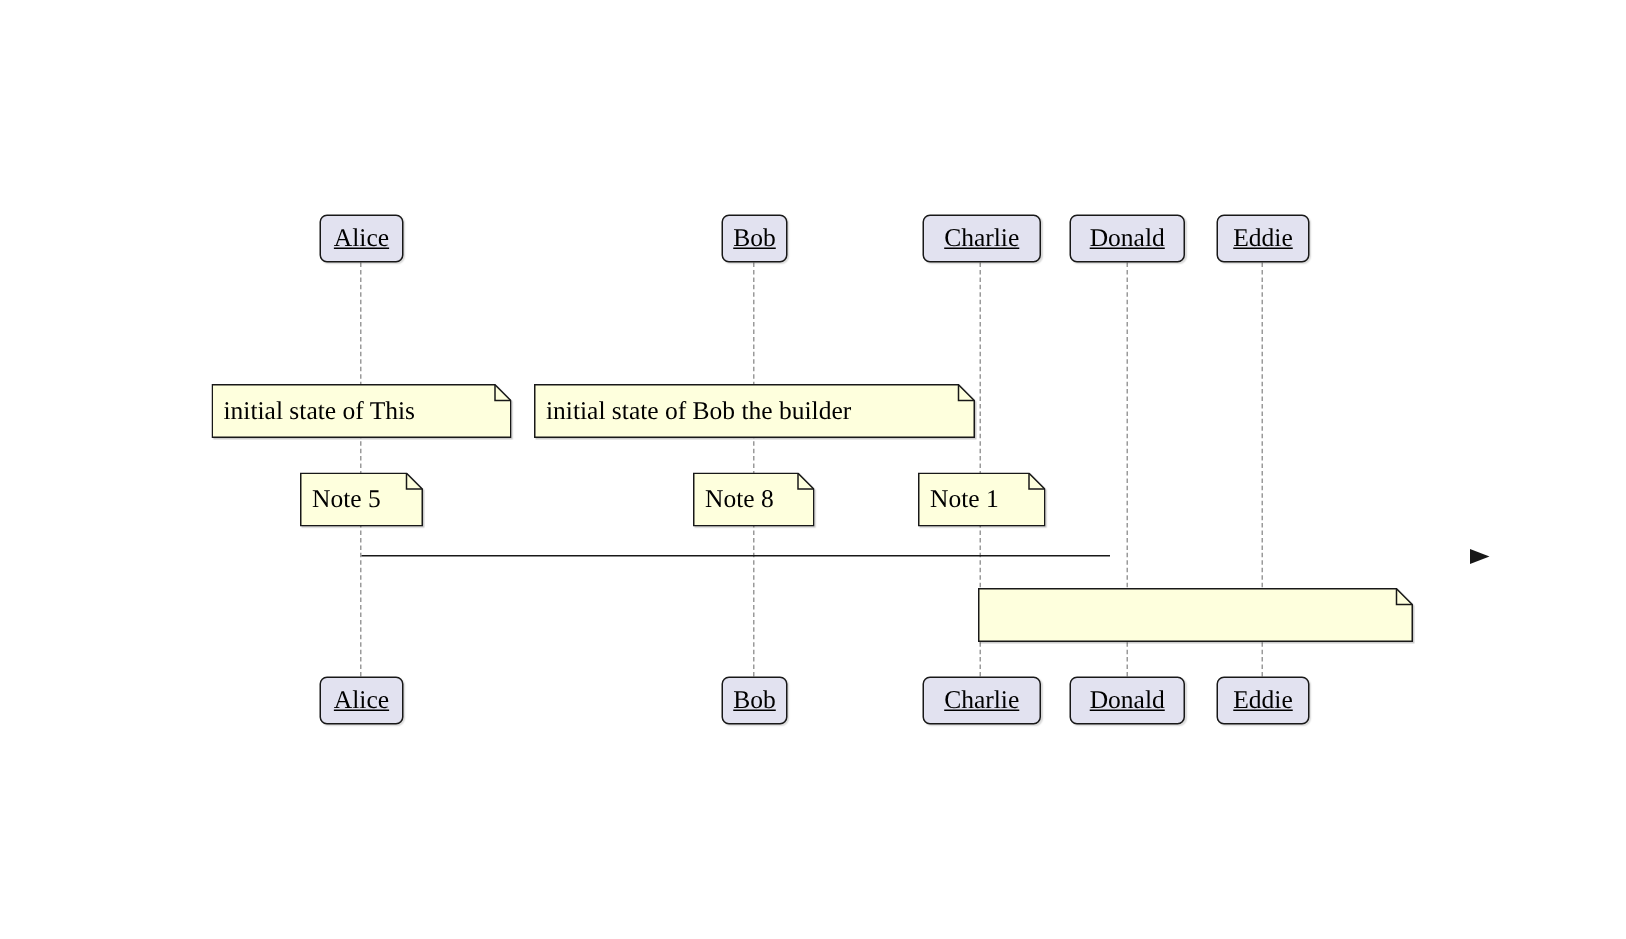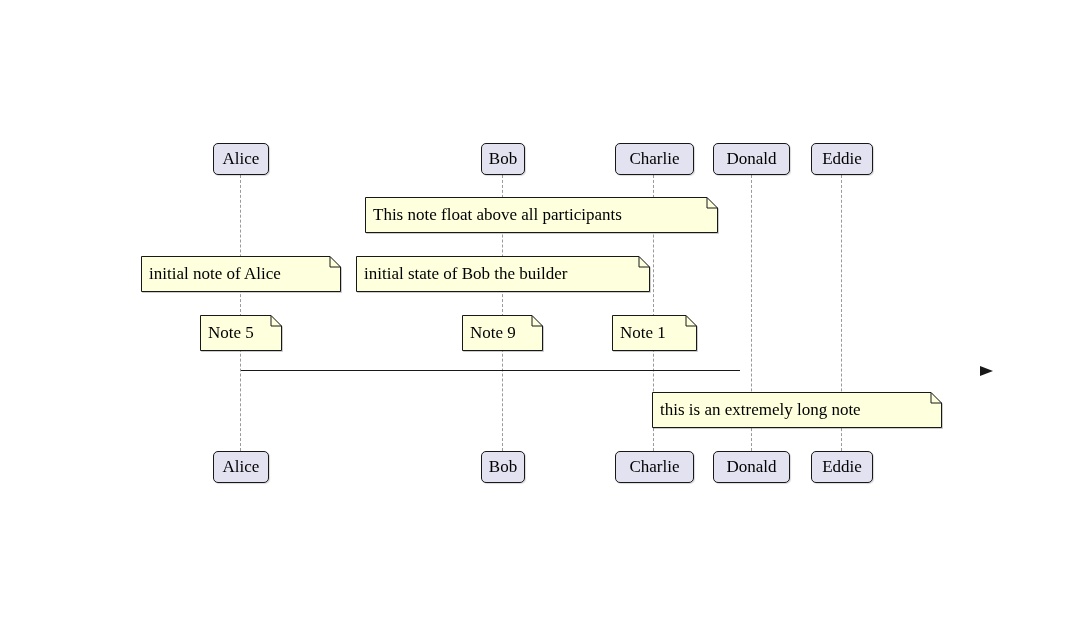--- a/index.html
+++ b/index.html
@@ -24,20 +24,21 @@
     height: 32px;
     background: #E2E2F0;
     border: 1.5px solid #181818;
     border-radius: 5px;
     box-sizing: border-box;
     display: flex;
     align-items: center;
     justify-content: center;
     font-size: 17px;
     box-shadow: 1px 1px 1px rgba(0,0,0,0.15);
+    text-decoration: underline;
   }
   .note {
     position: absolute;
     height: 36px;
     display: flex;
     align-items: center;
     font-size: 17px;
     box-sizing: border-box;
   }
   .note-shape {
@@ -92,68 +93,60 @@
   <div class="participant" style="left:615px; top:143px; width:79px">
     <span>Charlie</span>
   </div>
   <div class="participant" style="left:713px; top:143px; width:77px">
     <span>Donald</span>
   </div>
   <div class="participant" style="left:811px; top:143px; width:62px">
     <span>Eddie</span>
   </div>
 
-  <div class="note" style="left:365px; top:197px; width:353px">
-      <svg width="353" height="36" class="note-shape">
-        <polygon points="0.5,0.5 342,0.5 352.5,11 352.5,35.5 0.5,35.5" fill="#FEFFDD" stroke="#181818" stroke-width="1"></polygon>
-        <polyline points="342,0.5 342,11 352.5,11" fill="none" stroke="#181818" stroke-width="1"></polyline>
-      </svg>
-    <span class="note-text">This note float above all participants</span>
-  </div>
   <div class="note" style="left:141px; top:256px; width:200px">
       <svg width="200" height="36" class="note-shape">
         <polygon points="0.5,0.5 189,0.5 199.5,11 199.5,35.5 0.5,35.5" fill="#FEFFDD" stroke="#181818" stroke-width="1"></polygon>
         <polyline points="189,0.5 189,11 199.5,11" fill="none" stroke="#181818" stroke-width="1"></polyline>
       </svg>
-    <span class="note-text">initial note of Alice</span>
+    <span class="note-text">initial state of This</span>
   </div>
   <div class="note" style="left:356px; top:256px; width:252px">
       <svg width="294" height="36" class="note-shape">
         <polygon points="0.5,0.5 283,0.5 293.5,11 293.5,35.5 0.5,35.5" fill="#FEFFDD" stroke="#181818" stroke-width="1"></polygon>
         <polyline points="283,0.5 283,11 293.5,11" fill="none" stroke="#181818" stroke-width="1"></polyline>
       </svg>
     <span class="note-text">initial state of Bob the builder</span>
   </div>
   <div class="note" style="left:200px; top:315px; width:82px">
       <svg width="82" height="36" class="note-shape">
         <polygon points="0.5,0.5 71,0.5 81.5,11 81.5,35.5 0.5,35.5" fill="#FEFFDD" stroke="#181818" stroke-width="1"></polygon>
         <polyline points="71,0.5 71,11 81.5,11" fill="none" stroke="#181818" stroke-width="1"></polyline>
       </svg>
     <span class="note-text">Note 5</span>
   </div>
   <div class="note" style="left:462px; top:315px; width:81px">
       <svg width="81" height="36" class="note-shape">
         <polygon points="0.5,0.5 70,0.5 80.5,11 80.5,35.5 0.5,35.5" fill="#FEFFDD" stroke="#181818" stroke-width="1"></polygon>
         <polyline points="70,0.5 70,11 80.5,11" fill="none" stroke="#181818" stroke-width="1"></polyline>
       </svg>
-    <span class="note-text">Note 9</span>
+    <span class="note-text">Note 8</span>
   </div>
   <div class="note" style="left:612px; top:315px; width:85px">
       <svg width="85" height="36" class="note-shape">
         <polygon points="0.5,0.5 74,0.5 84.5,11 84.5,35.5 0.5,35.5" fill="#FEFFDD" stroke="#181818" stroke-width="1"></polygon>
         <polyline points="74,0.5 74,11 84.5,11" fill="none" stroke="#181818" stroke-width="1"></polyline>
       </svg>
     <span class="note-text">Note 1</span>
   </div>
   <div class="note" style="left:652px; top:392px; width:290px">
       <svg width="290" height="36" class="note-shape">
         <polygon points="0.5,0.5 279,0.5 289.5,11 289.5,35.5 0.5,35.5" fill="#FEFFDD" stroke="#181818" stroke-width="1"></polygon>
         <polyline points="279,0.5 279,11 289.5,11" fill="none" stroke="#181818" stroke-width="1"></polyline>
       </svg>
-    <span class="note-text">this is an extremely long note</span>
   </div>
 
   <div class="message" style="left:241px; top:371px; width:511px">
     <div class="message-line" style="width:499px"></div>
     <div class="arrowhead" style="left:739px"></div>
   </div>
 
   <div class="participant" style="left:213px; top:451px; width:56px">
     <span>Alice</span>
   </div>

